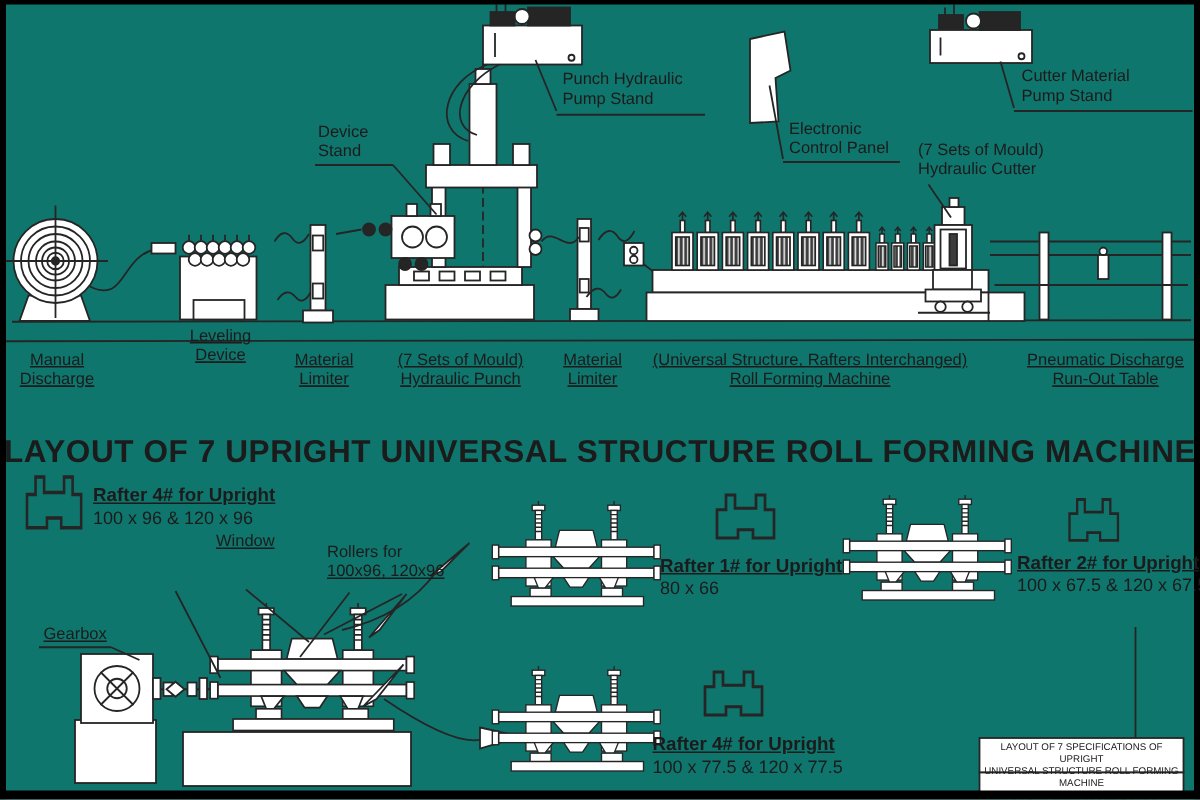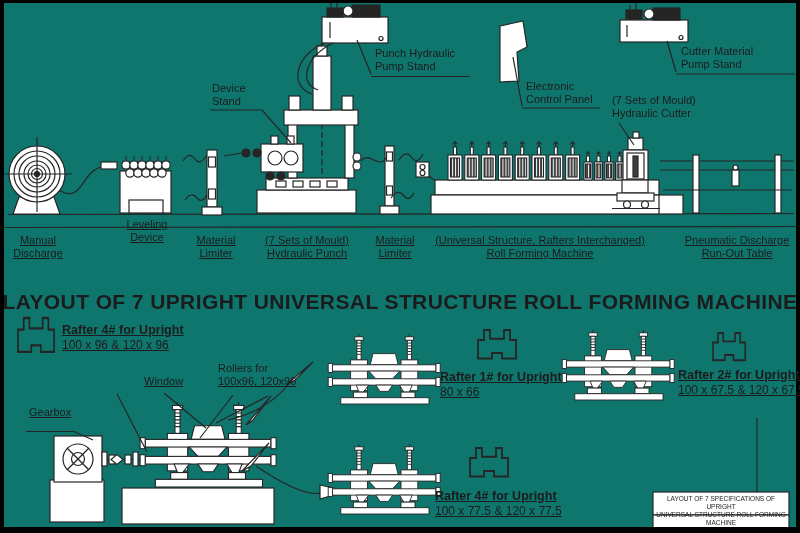--- a/index.html
+++ b/index.html
@@ -8,21 +8,21 @@
   svg{position:absolute;left:0;top:0;}
   .lbl{position:absolute;font-size:11px;line-height:13px;white-space:nowrap;color:#1b1b1b;}
   .lbl span{display:block;}
   .ctr{transform:translateX(-50%);text-align:center;text-decoration:underline;}
   .u{text-decoration:underline;}
   .main-title{position:absolute;left:400px;top:277px;transform:translateX(-50%);
       font-weight:bold;font-size:21px;line-height:17px;letter-spacing:.4px;
       white-space:nowrap;margin-top:16px;}
   .rafter{position:absolute;white-space:nowrap;}
   .rafter .t{display:block;font-weight:bold;font-size:12.5px;line-height:15px;text-decoration:underline;}
-  .rafter .s{display:block;font-size:12px;line-height:14px;text-decoration:underline;}
+  .rafter .s{display:block;font-size:12px;line-height:14px;}
   .tblock{position:absolute;left:653px;top:492px;width:136px;text-align:center;}
   .tblock .small{display:block;font-size:6.5px;line-height:8px;padding-top:3px;}
   .tblock .co{display:block;font-weight:bold;font-size:10px;line-height:15px;margin-top:3px;}
 </style>
 </head>
 <body>
 
 <div id="page">
 
 <svg width="800" height="533" viewBox="0 0 800 533">
@@ -363,30 +363,30 @@
 </div>
 
 <div class="main-title">LAYOUT OF 7 UPRIGHT UNIVERSAL STRUCTURE ROLL FORMING MACHINE</div>
 
 <div class="rafter" style="left:62px;top:323px">
   <span class="t">Rafter 4# for Upright</span>
   <span class="s">100 x 96 &amp; 120 x 96</span>
 </div>
 
 
-<div class="lbl" style="left:144px;top:375px">
+<div class="lbl" style="left:144px;top:355px">
   <span class="u">Window</span>
 </div>
 
 <div class="lbl" style="left:218px;top:362px">
   <span>Rollers for</span>
   <span class="u">100x96, 120x96</span>
 </div>
 
-<div class="lbl" style="left:29px;top:406px">
+<div class="lbl" style="left:29px;top:417px">
   <span class="u">Gearbox</span>
 </div>
 
 <div class="rafter" style="left:440px;top:370px">
   <span class="t">Rafter 1# for Upright</span>
   <span class="s">80 x 66</span>
 </div>
 
 <div class="rafter" style="left:678px;top:368px">
   <span class="t">Rafter 2# for Upright</span>

